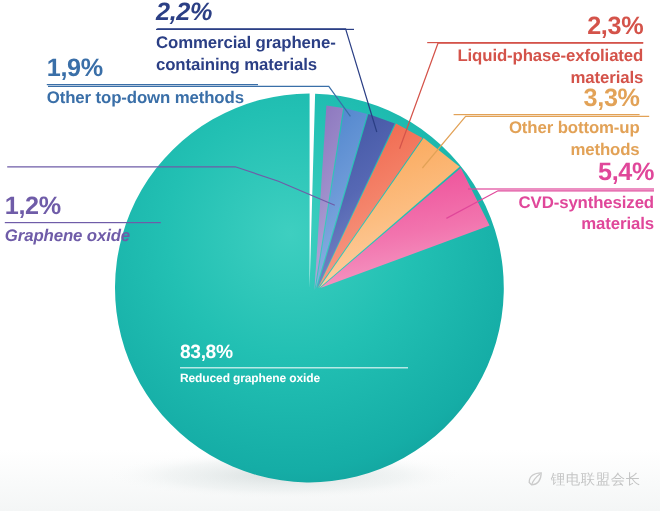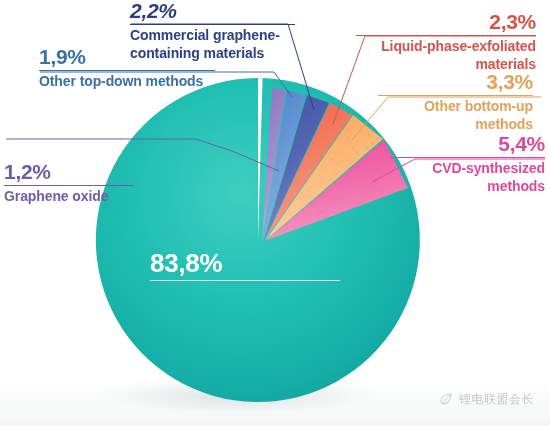--- a/index.html
+++ b/index.html
@@ -56,23 +56,24 @@
   #center-label {
     position: absolute;
     left: 150px;
     top: 250px;
     width: 190px;
     pointer-events: none;
   }
   #center-label .pct {
     color: #ffffff;
     font-weight: bold;
-    font-size: 26px;
+    font-size: 16px;
     line-height: 1.05;
     letter-spacing: -0.3px;
+    margin-top: 36px;
   }
   #center-label .rule {
     height: 1px;
     background: rgba(255,255,255,0.85);
     width: 100%;
     margin: 3px 0 3px 0;
   }
   #center-label .desc {
     color: #ffffff;
     font-weight: bold;
@@ -189,21 +190,21 @@
 
       <path stroke="#e2a257" d="M 541 97 L 440 97 L 388 97 L 352 140"></path>
 
       <path stroke="#e0479a" d="M 545 159 L 445 159 L 415 159 L 372 182"></path>
     </g>
   </svg>
 
   <div class="callout align-left" style="left:4px; top:113px; width:130px;margin-top:48px;">
     <div class="pct" style="color:#6f5ca8;">1,2%</div>
     <div class="rule" style="background:#6f5ca8;"></div>
-    <div class="desc" style="color:#6f5ca8;">Graphene oxide</div>
+    <div class="desc" style="color:#6f5ca8;font-style:italic;">Graphene oxide</div>
   </div>
 
   <div class="callout align-left" style="left:39px; top:46px; width:176px;">
     <div class="pct" style="color:#3a6fa8;">1,9%</div>
     <div class="rule" style="background:#3a6fa8;"></div>
     <div class="desc" style="color:#3a6fa8;">Other top-down methods</div>
   </div>
 
   <div class="callout align-left" style="left:130px; top:0px; width:165px;">
     <div class="pct" style="color:#2b3f85;font-style:italic;">2,2%</div>
@@ -219,26 +220,27 @@
 
   <div class="callout align-right" style="left:378px; top:71px; width:155px;">
     <div class="pct" style="color:#e2a257;">3,3%</div>
     <div class="rule" style="background:#e2a257;"></div>
     <div class="desc" style="color:#e2a257;">Other bottom-up methods</div>
   </div>
 
   <div class="callout align-right" style="left:390px; top:133px; width:155px;">
     <div class="pct" style="color:#e0479a;">5,4%</div>
     <div class="rule" style="background:#e0479a;"></div>
-    <div class="desc" style="color:#e0479a;">CVD-synthesized methods</div>
+    <div class="desc" style="color:#e0479a;">CVD-synthesized materials</div>
   </div>
 
   <div id="center-label">
     <div class="pct">83,8%</div>
     <div class="rule"></div>
+    <div class="desc">Reduced graphene oxide</div>
   </div>
 
   <div id="watermark">
     <svg class="wm-icon" width="16" height="16" viewBox="0 0 16 16">
       <path d="M3 10 C3 5, 7 2, 13 2 C13 8, 10 12, 5 12 Z" fill="none" stroke="#8a8a8a" stroke-width="1.1"></path>
       <path d="M12 3 C8 6, 6 9, 5 12" fill="none" stroke="#8a8a8a" stroke-width="0.9"></path>
     </svg>
     <span class="wm-text">锂电联盟会长</span>
   </div>
 

